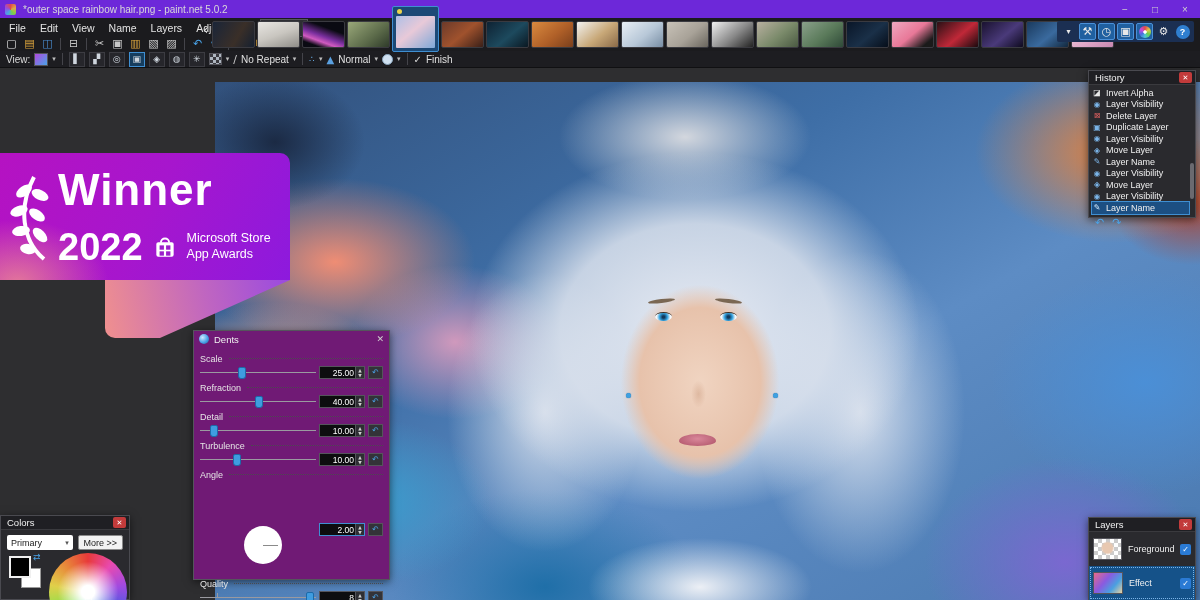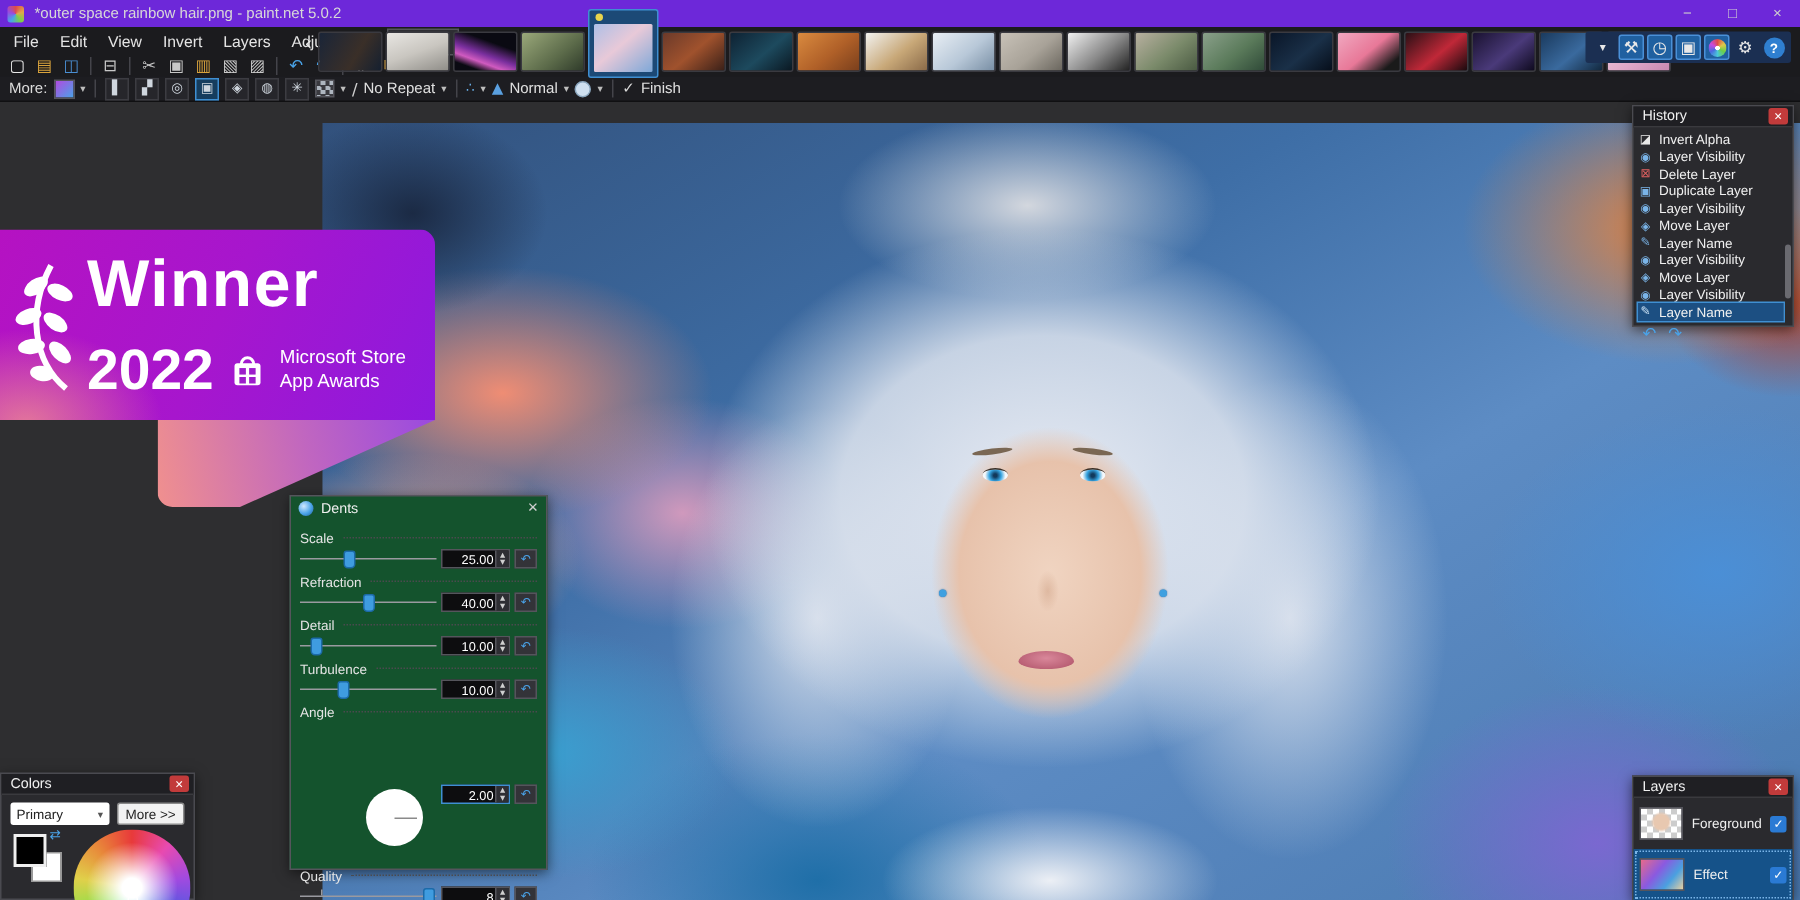--- a/index.html
+++ b/index.html
@@ -143,21 +143,21 @@
   .swatches { position:absolute; left:8px; top:40px; width:34px; height:34px; }
   .swatch-secondary { position:absolute; left:12px; top:12px; width:20px; height:20px; background:#fff; border:1px solid #999; }
   .swatch-primary { position:absolute; left:0; top:0; width:22px; height:22px; background:#000; border:2px solid #f0f0f0; }
   .swap-arrow { position:absolute; left:24px; top:-4px; font-size:9px; color:#4aa3e8; }
   .wheel { position:absolute; left:48px; top:37px; width:78px; height:78px; border-radius:50%;
     background:radial-gradient(circle,#fff 0 12%,rgba(255,255,255,0) 55%),
       conic-gradient(#e83a3a,#e84ab0,#a04ae0,#4a5ae0,#4ab0e8,#4ae0b0,#8ae04a,#e0d04a,#e8883a,#e83a3a); }
   .wheel-marker { position:absolute; left:84px; top:80px; width:7px; height:7px; border:1px solid #fff; border-radius:50%; }
 
   
-  .dialog { left:193px; top:262px; width:172px; height:250px; background:#14532d; border:1px solid #55555c; }
+  .dialog { left:193px; top:262px; width:197px; height:250px; background:#701a75; border:1px solid #55555c; }
   .dlg-header { height:16px; display:flex; align-items:center; padding:0 5px; gap:5px; }
   .dents-icon { width:10px; height:10px; border-radius:50%;
     background:radial-gradient(circle at 35% 35%, #cfe8ff, #4aa3e8 55%, #1c5a94); }
   .dlg-title { font-size:9.5px; color:#f0f0f0; flex:1; }
   .dlg-close { font-size:9px; color:#d0d0d0; }
   .dlg-body { padding:4px 6px 0 6px; }
   .dlabel { display:flex; align-items:center; font-size:9px; color:#e4e4e4; height:11px; margin-top:2px; }
   .dlabel::after { content:""; flex:1; border-top:1px dotted #4a4a4e; margin-left:6px; }
   .drow { display:flex; align-items:center; gap:3px; height:13px; margin:2px 0 3px 0; }
   .track { position:relative; flex:1; height:13px; }
@@ -192,21 +192,21 @@
       <div class="win-btn">−</div>
       <div class="win-btn">□</div>
       <div class="win-btn">×</div>
     </div>
   </div>
 
   <div class="menubar">
     <span class="menu-item">File</span>
     <span class="menu-item">Edit</span>
     <span class="menu-item">View</span>
-    <span class="menu-item">Invert</span>
+    <span class="menu-item">Name</span>
     <span class="menu-item">Layers</span>
     <span class="menu-item">Adjustments</span>
     <span class="menu-item active">Effects</span>
   </div>
 
   <div class="toolbar1">
     <span class="tb-icon g" style="color:#e8e8e8">▢</span>
     <span class="tb-icon g" style="color:#d9a33c">▤</span>
     <span class="tb-icon g" style="color:#4a8fd4">◫</span>
     <span class="tb-sep"></span>
@@ -219,21 +219,21 @@
     <span class="tb-icon g" style="color:#c8c8c8">▨</span>
     <span class="tb-sep"></span>
     <span class="tb-icon g" style="color:#4aa3e8">↶</span>
     <span class="tb-icon g" style="color:#4aa3e8">↷</span>
     <span class="tb-sep"></span>
     <span class="tb-icon g" style="color:#c8c8c8">#</span>
     <span class="tb-icon g" style="color:#d9a33c">∟</span>
   </div>
 
   <div class="toolbar2">
-    <span class="tb2-label">More:</span>
+    <span class="tb2-label">View:</span>
     <span class="mini-grad"></span>
     <span class="caret g">▾</span>
     <span class="tb-sep"></span>
     <span class="type-btn g">▌</span>
     <span class="type-btn g">▞</span>
     <span class="type-btn g">◎</span>
     <span class="type-btn selected g">▣</span>
     <span class="type-btn g">◈</span>
     <span class="type-btn g">◍</span>
     <span class="type-btn g">✳</span>

